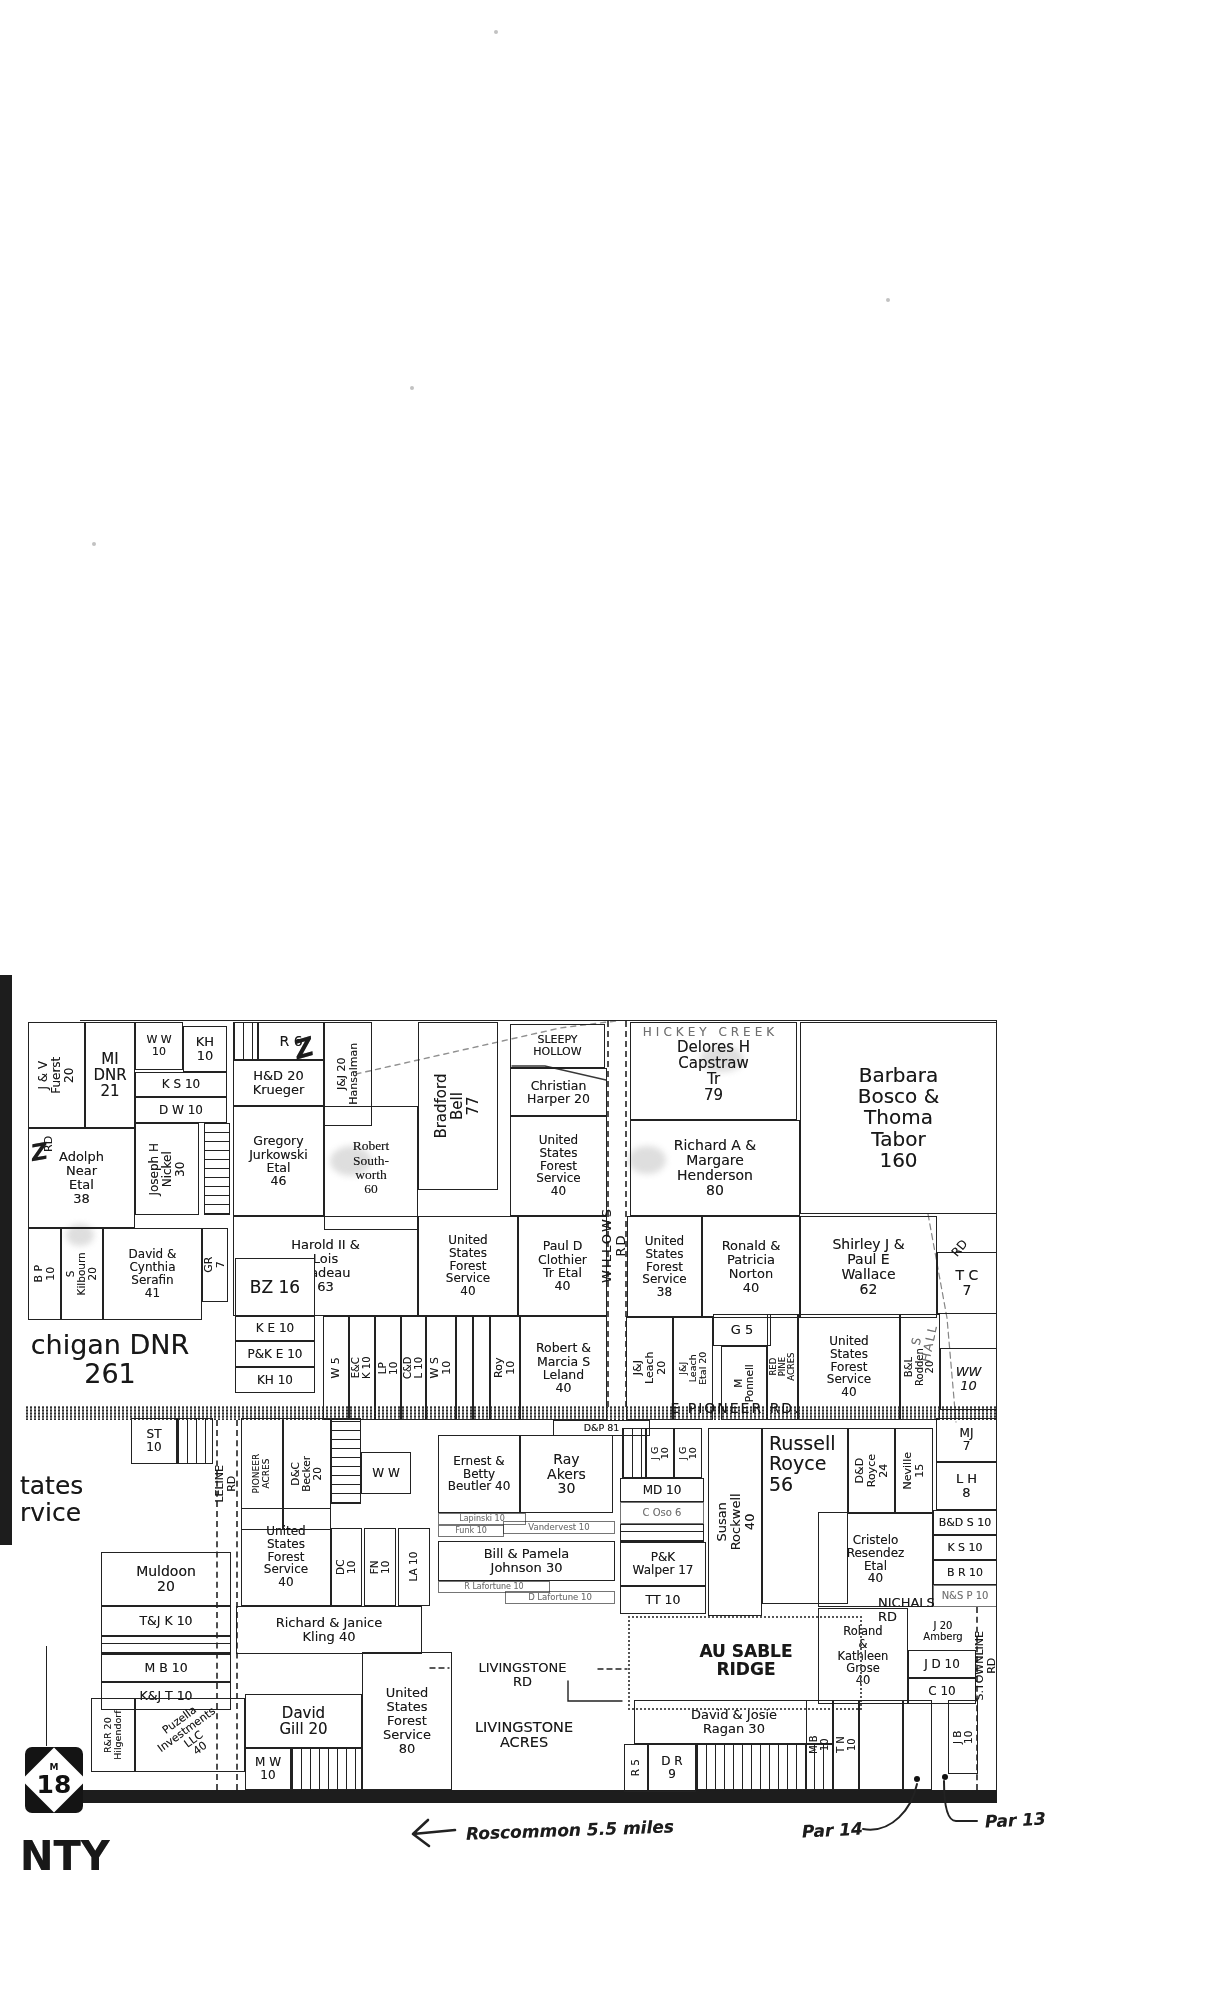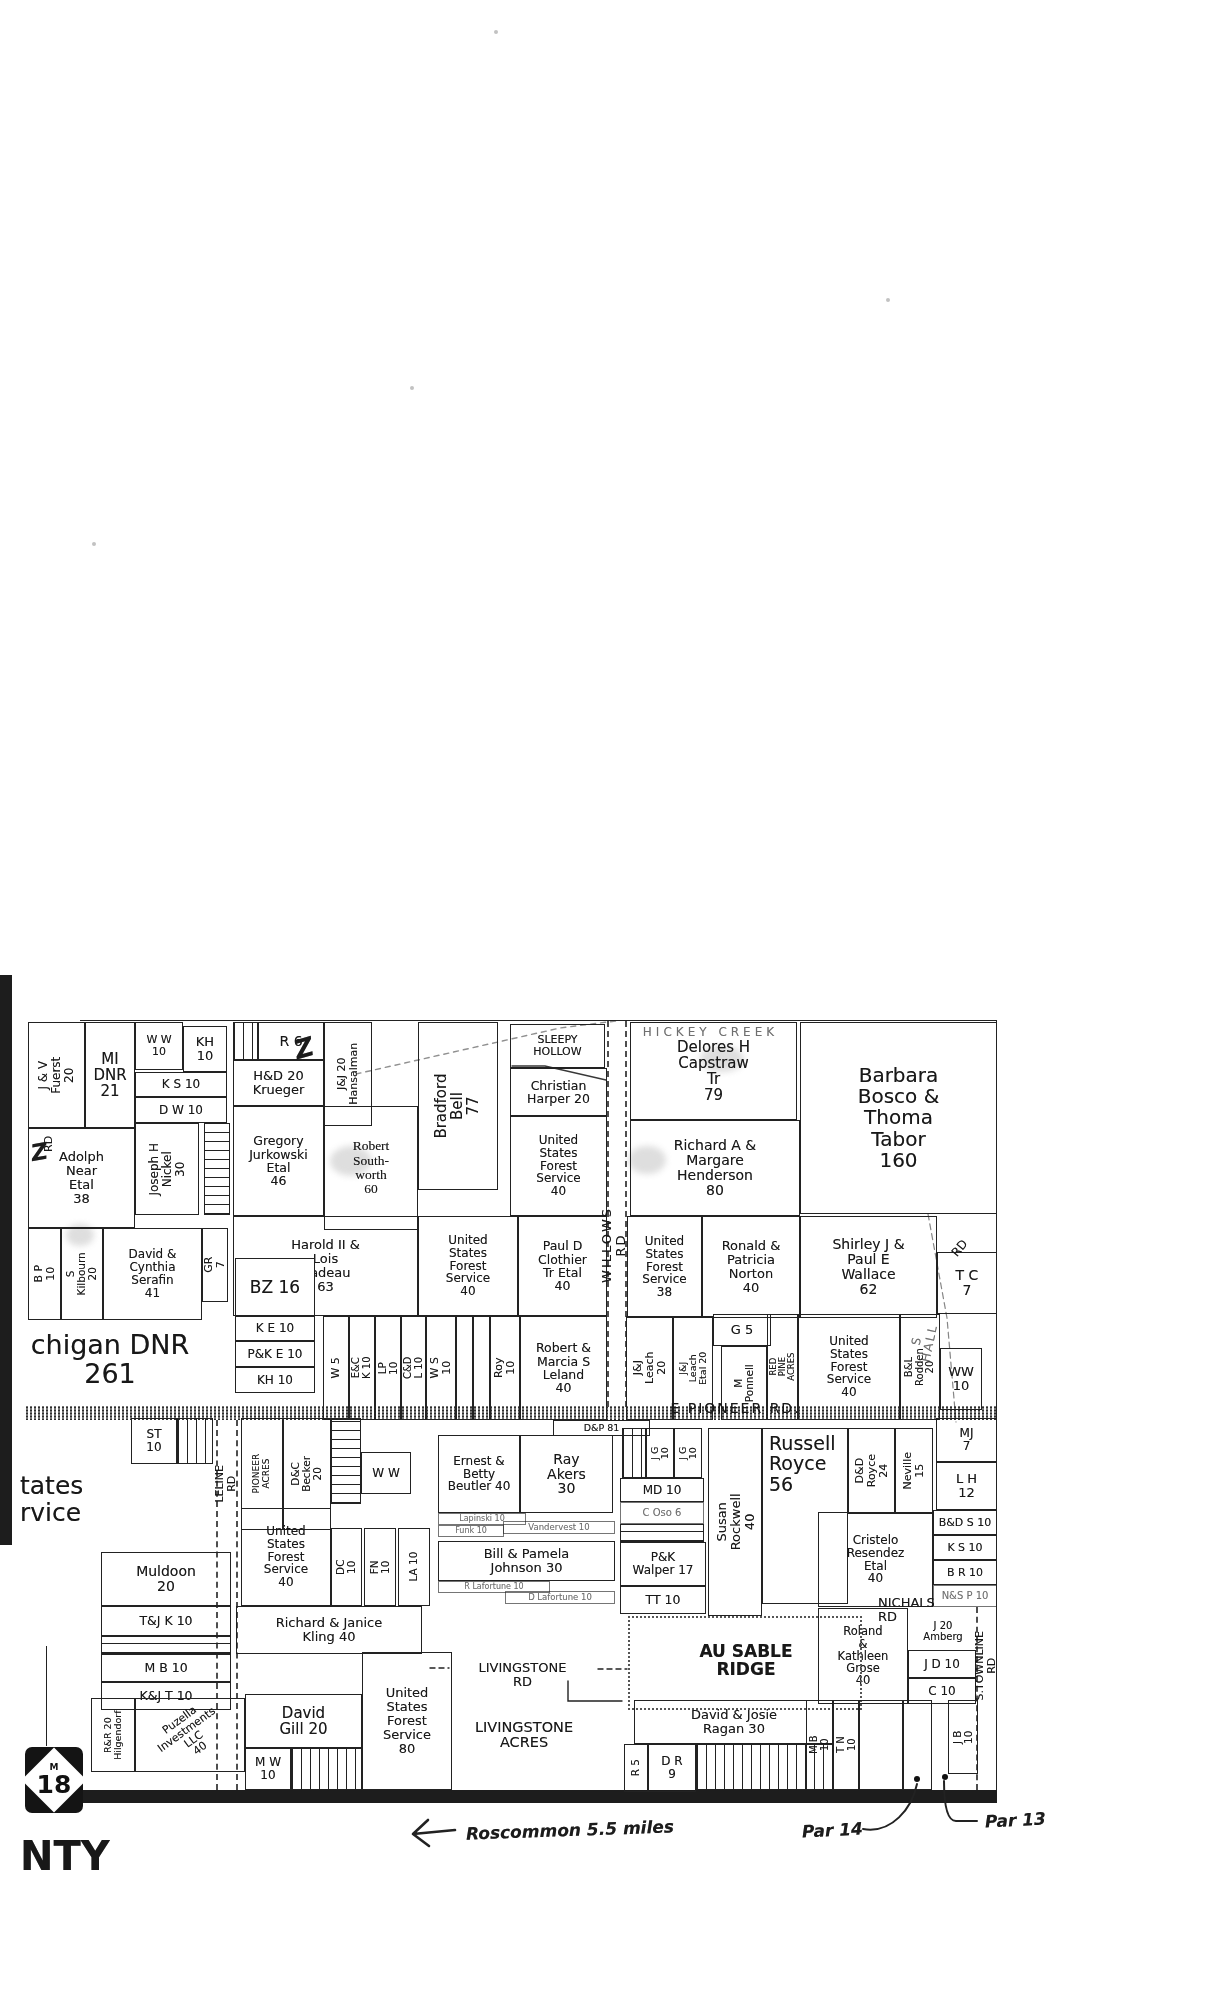--- a/index.html
+++ b/index.html
@@ -308,31 +308,31 @@
       <span class="lbl">United
 States
 Forest
 Service
 40</span>
     </div>
     <div class="item box" style="left: 900px; top: 1314px; width: 40px; height: 106px; font-size: 10px;">
       <span class="lbl rv">B&amp;L
 Rodden 20</span>
     </div>
-    <div class="item box" style="left: 940px; top: 1348px; width: 42px; height: 62px; font-size: 13px;">
+    <div class="item box" style="left: 940px; top: 1348px; width: 57px; height: 62px; font-size: 13px; font-style: italic;">
       <span class="lbl">WW
 10</span>
     </div>
     <div class="item box" style="left: 936px; top: 1418px; width: 61px; height: 44px; font-size: 12px;">
       <span class="lbl">MJ
 7</span>
     </div>
     <div class="item box" style="left: 936px; top: 1462px; width: 61px; height: 48px; font-size: 13px;">
       <span class="lbl">L H
-12</span>
+8</span>
     </div>
     <div class="item box" style="left: 131px; top: 1418px; width: 46px; height: 46px; font-size: 12px;">
       <span class="lbl">ST
 10</span>
     </div>
     <div class="item box" style="left: 241px; top: 1418px; width: 42px; height: 112px; font-size: 9px;">
       <span class="lbl rv">PIONEER
 ACRES</span>
     </div>
     <div class="item box" style="left: 283px; top: 1418px; width: 48px; height: 112px; font-size: 10.5px;">

